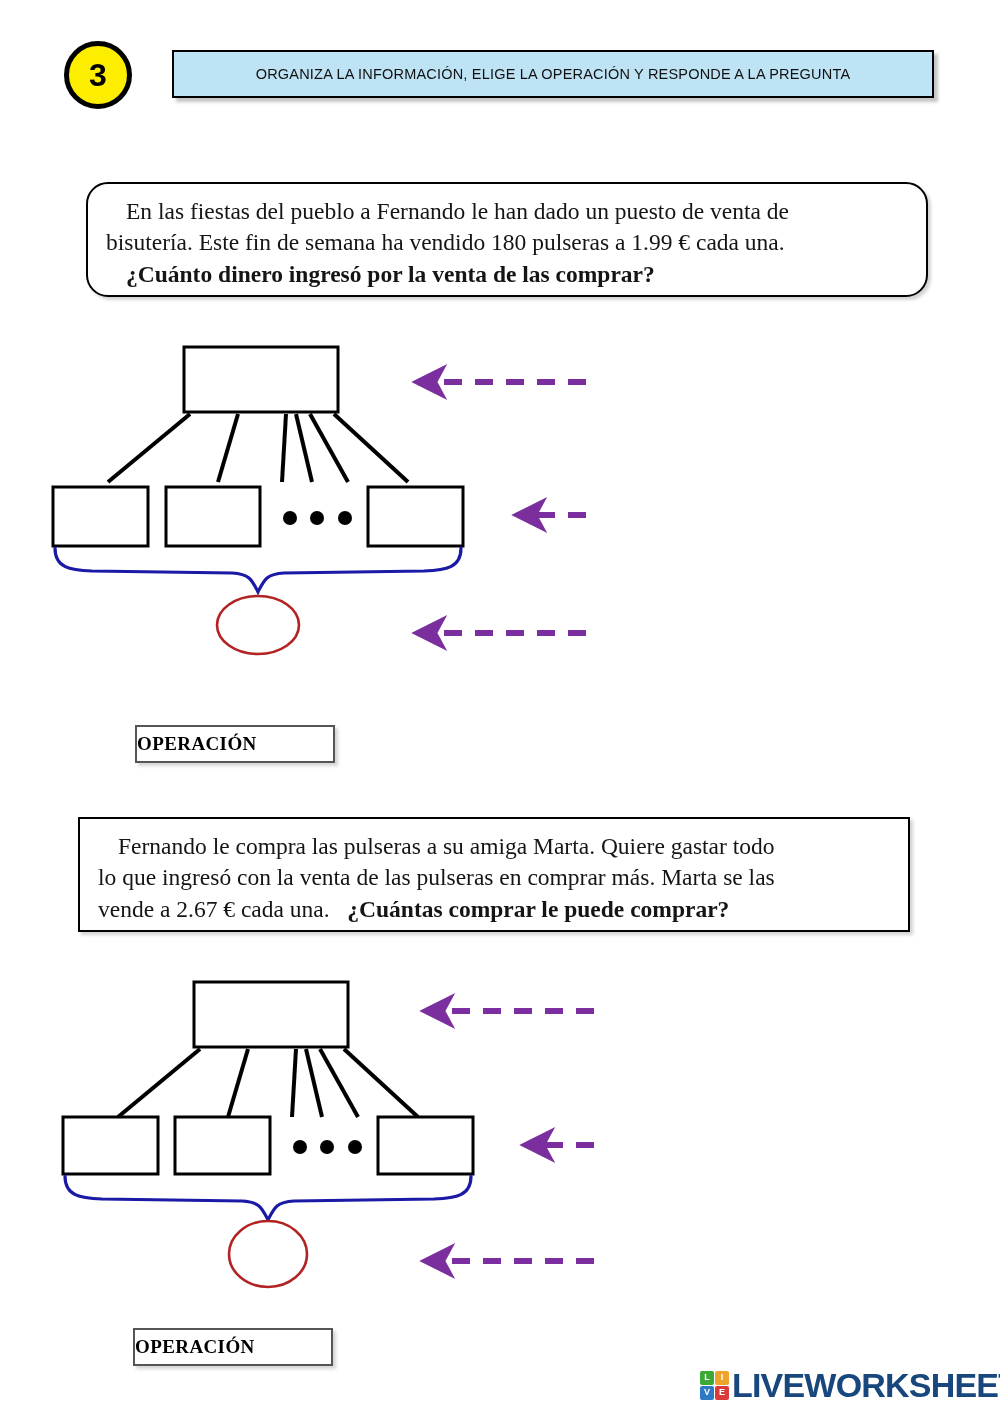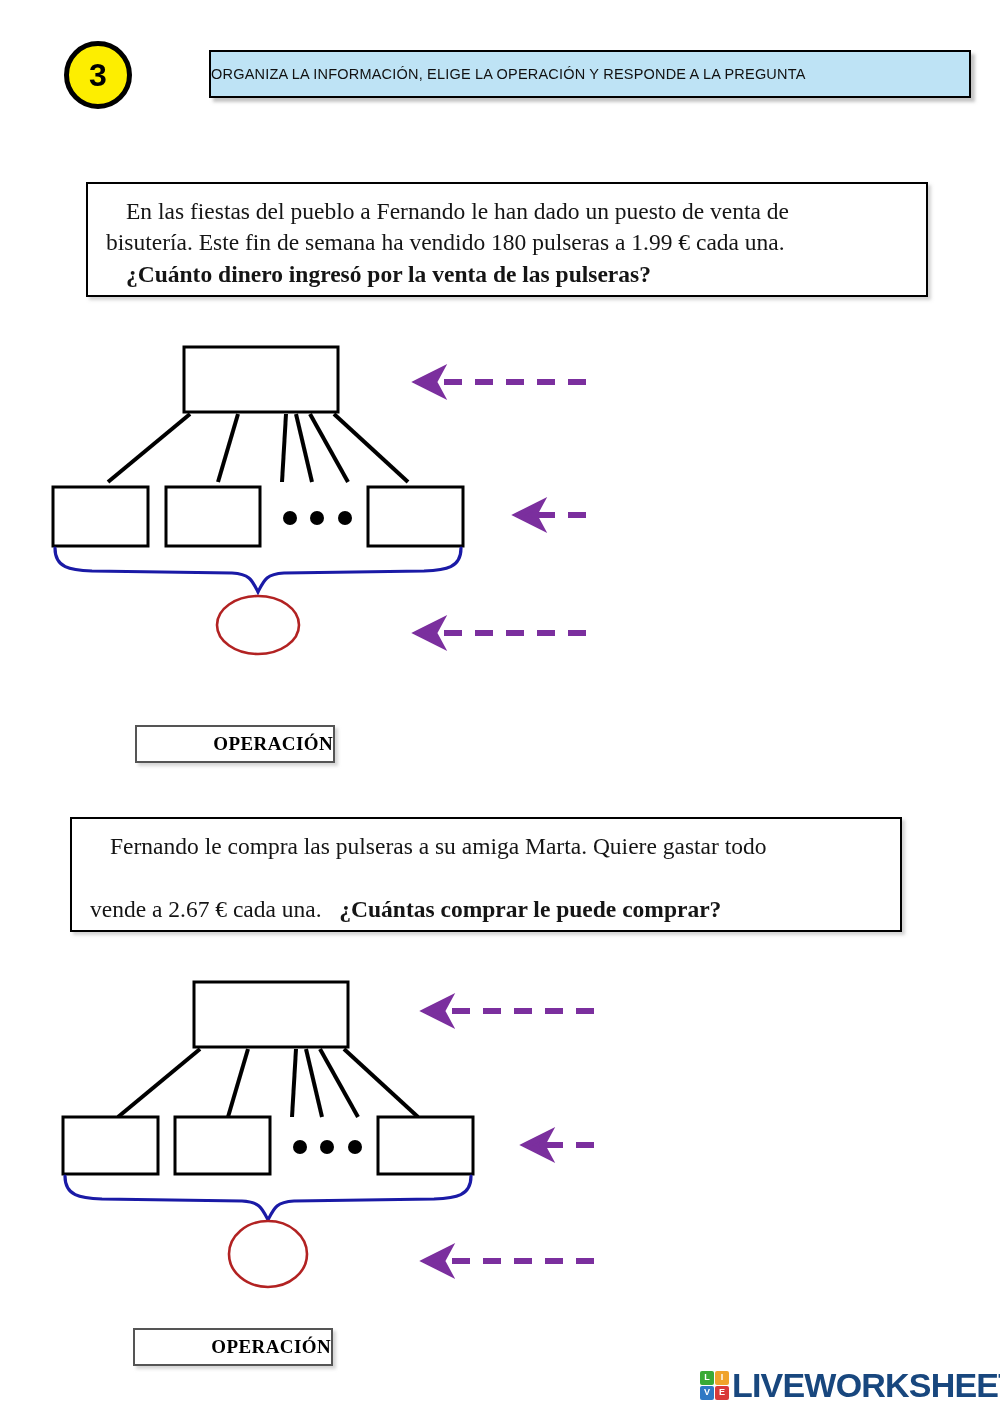--- a/index.html
+++ b/index.html
@@ -45,22 +45,22 @@
     position: absolute;
     left: 172px;
     top: 50px;
     width: 762px;
     height: 48px;
     background: #bee3f5;
     border: 2px solid #000000;
     box-sizing: border-box;
     display: flex;
     align-items: center;
+    justify-content: center;
     box-shadow: 4px 4px 3px rgba(150,150,150,0.55);
-    margin-left: 37px;
   }
   .header-banner-text {
     font-family: "Liberation Sans", sans-serif;
     font-size: 14.5px;
     letter-spacing: 0.2px;
     color: #111111;
     text-align: center;
     white-space: nowrap;
   }
 
@@ -70,23 +70,24 @@
     border: 2px solid #000000;
     background: #ffffff;
     box-sizing: border-box;
     box-shadow: 3px 3px 3px rgba(170,170,170,0.5);
   }
   #problem-box-1 {
     left: 86px;
     top: 182px;
     width: 842px;
     height: 115px;
+    border-radius: 22px;
   }
   #problem-box-2 {
-    left: 70px;
+    left: 78px;
     top: 817px;
     width: 832px;
     height: 115px;
   }
   .problem-text {
     font-family: "Liberation Serif", serif;
     font-size: 23.5px;
     line-height: 1.33;
     color: #151515;
     padding: 12px 16px 0 18px;
@@ -109,21 +110,21 @@
   .diagram svg { display: block; }
 
   
   .operacion-box {
     position: absolute;
     border: 2px solid #555555;
     background: #ffffff;
     box-sizing: border-box;
     display: flex;
     align-items: center;
-    justify-content: flex-end;
+    justify-content: flex-start;
     box-shadow: 3px 3px 3px rgba(175,175,175,0.5);
   }
   #operacion-box-1 {
     left: 135px;
     top: 725px;
     width: 200px;
     height: 38px;
   }
   #operacion-box-2 {
     left: 133px;
@@ -185,21 +186,21 @@
   <div class="badge-number" style="background: rgb(253, 238, 0);">3</div>
 
   <div class="header-banner" style="background: rgb(190, 227, 245);">
     <span class="header-banner-text">ORGANIZA LA INFORMACIÓN, ELIGE LA OPERACIÓN Y RESPONDE A LA PREGUNTA</span>
   </div>
 
   <div class="problem-box" id="problem-box-1">
     <div class="problem-text">
       <span class="indent"></span><span>En las fiestas del pueblo a Fernando le han dado un puesto de venta de</span><br>
       <span>bisutería. Este fin de semana ha vendido 180 pulseras a 1.99 € cada una.</span><br>
-      <span class="indent"></span><span class="q">¿Cuánto dinero ingresó por la venta de las pulseras?</span>
+      <span class="indent"></span><span class="q">¿Cuánto dinero ingresó por la venta de las comprar?</span>
     </div>
   </div>
 
   <div class="diagram" id="diagram-1">
     <svg width="1000" height="350" viewBox="0 0 1000 350" xmlns="http://www.w3.org/2000/svg">
 
       <rect x="184" y="17" width="154" height="65" fill="#ffffff" stroke="#000000" stroke-width="3"></rect>
 
       <g stroke="#000000" stroke-width="4" stroke-linecap="butt">
         <line x1="190" y1="84" x2="108" y2="152"></line>
@@ -238,21 +239,21 @@
     </svg>
   </div>
 
   <div class="operacion-box" id="operacion-box-1">
     <span class="operacion-label">OPERACIÓN</span>
   </div>
 
   <div class="problem-box" id="problem-box-2">
     <div class="problem-text">
       <span class="indent"></span><span>Fernando le compra las pulseras a su amiga Marta. Quiere gastar todo</span><br>
-      <br>
+      <span>lo que ingresó con la venta de las pulseras en comprar más. Marta se las</span><br>
       <span>vende a 2.67 € cada una.</span>&nbsp;&nbsp;&nbsp;<span class="q">¿Cuántas comprar le puede comprar?</span>
     </div>
   </div>
 
   <div class="diagram" id="diagram-2">
     <svg width="1000" height="350" viewBox="0 0 1000 350" xmlns="http://www.w3.org/2000/svg">
 
       <rect x="194" y="22" width="154" height="65" fill="#ffffff" stroke="#000000" stroke-width="3"></rect>
 
       <g stroke="#000000" stroke-width="4" stroke-linecap="butt">

